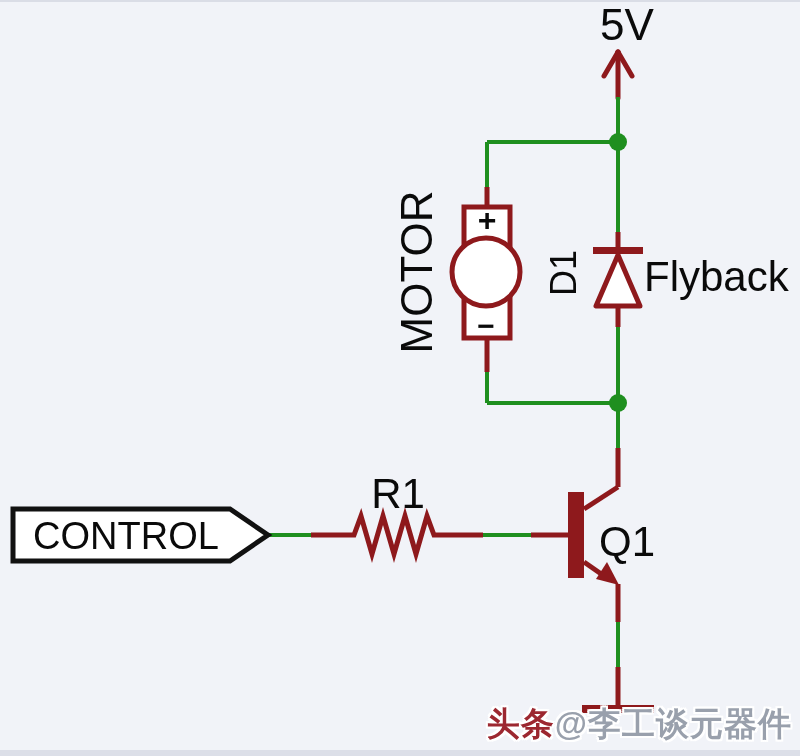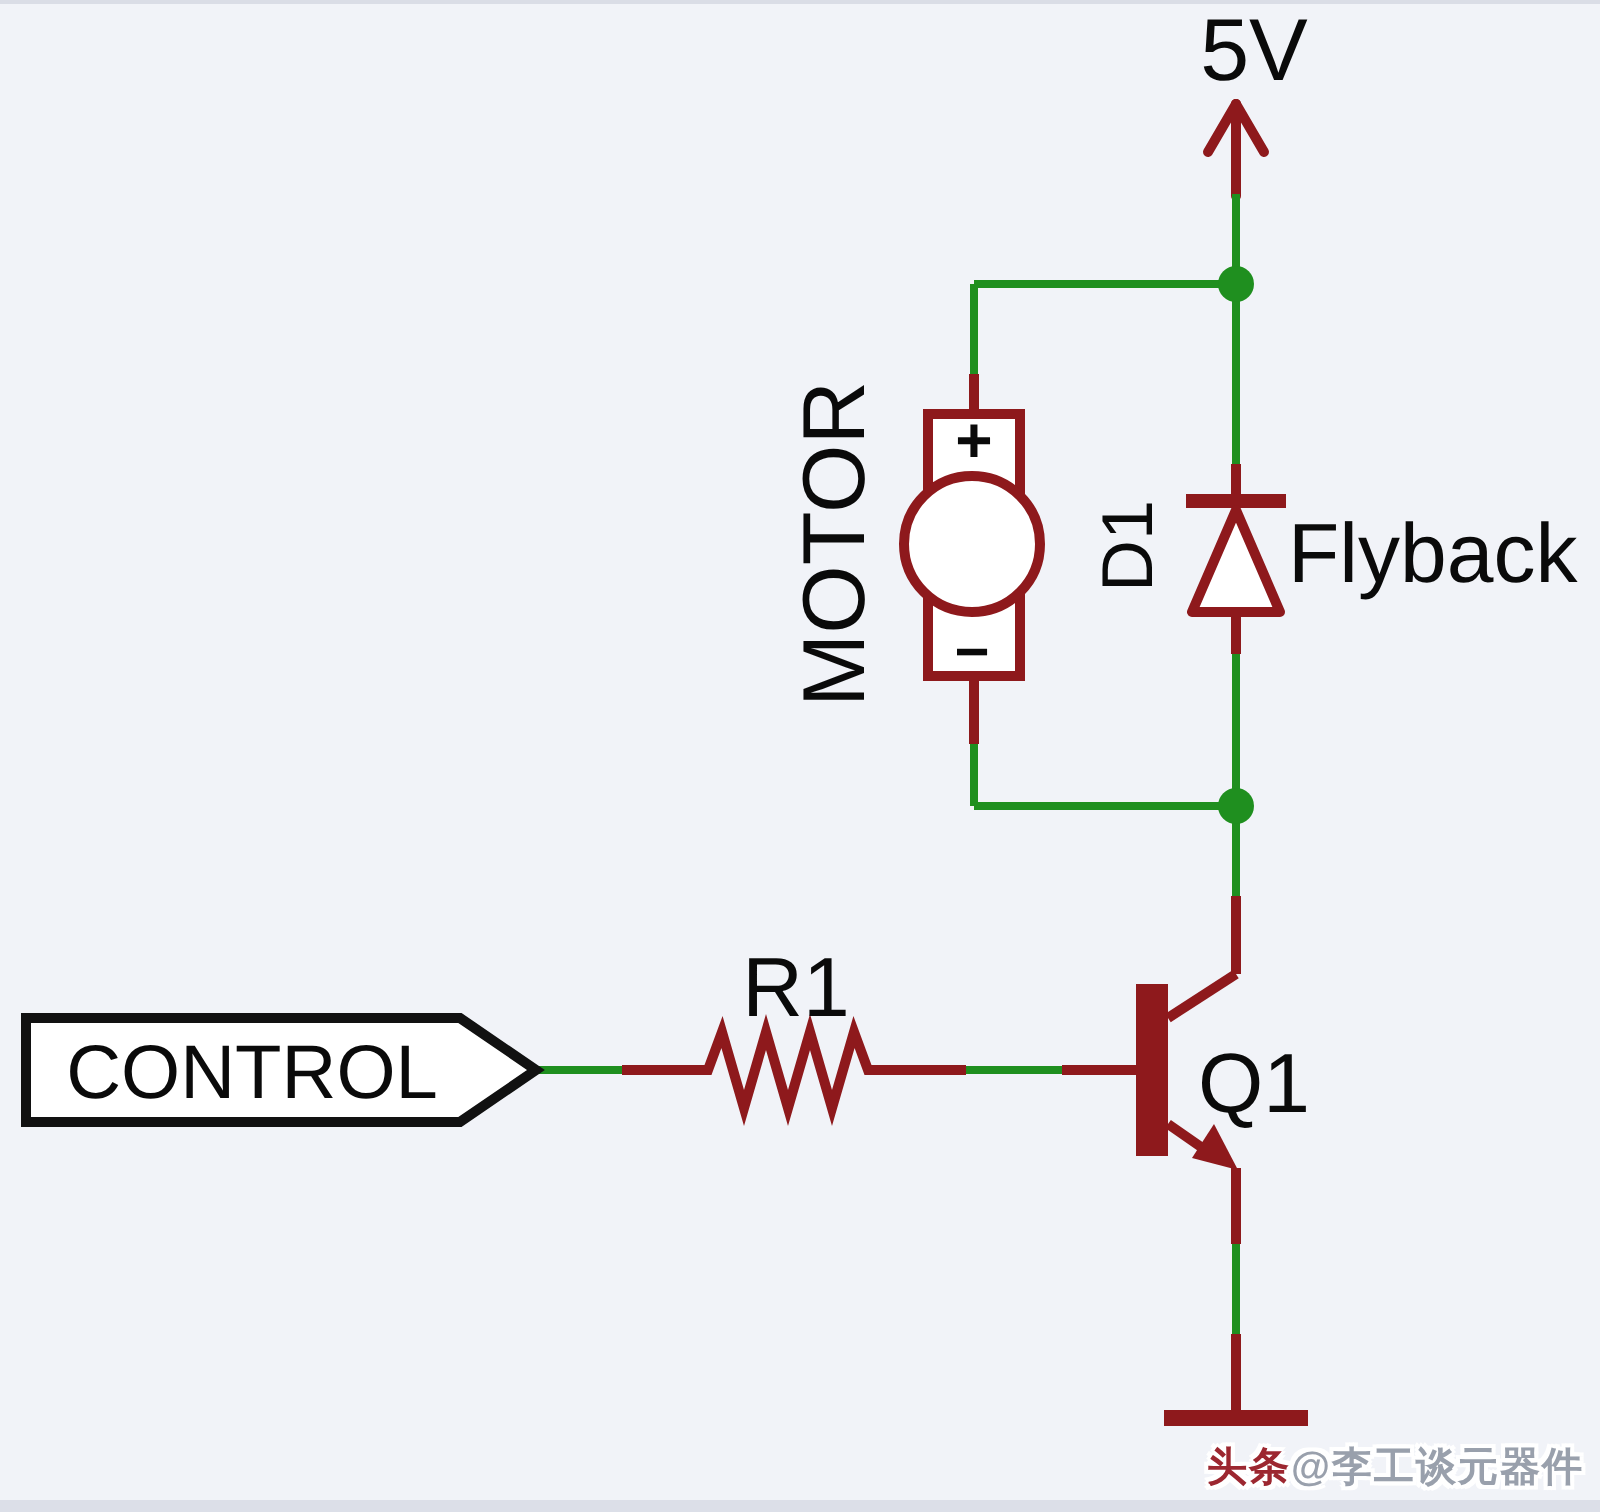--- a/index.html
+++ b/index.html
@@ -7,21 +7,21 @@
     width:800px;height:756px;position:relative;overflow:hidden;
     background:#f1f3f8;
     font-family:"Liberation Sans", sans-serif;
   }
   .top-edge{position:absolute;top:0;left:0;width:800px;height:2px;background:#dadde6;}
   .bottom-strip{position:absolute;bottom:0;left:0;width:800px;height:6px;background:#dcdfe8;}
   svg{position:absolute;top:0;left:0;}
   svg text{font-family:"Liberation Sans", sans-serif;fill:#0a0a0a;}
   .watermark{
     position:absolute;right:8px;bottom:9px;
-    font-size:20px;font-weight:bold;letter-spacing:1px;white-space:nowrap;
+    font-size:33px;font-weight:bold;letter-spacing:1px;white-space:nowrap;
     text-shadow:-2px -2px 0 #fff, 2px -2px 0 #fff, -2px 2px 0 #fff, 2px 2px 0 #fff,
                  0 -2px 0 #fff, 0 2px 0 #fff, -2px 0 0 #fff, 2px 0 0 #fff;
   }
   .watermark .brand{color:#9c2730;}
   .watermark .handle{color:#99a0ac;}
 </style>
 </head>
 <body>
 
 <div class="top-edge"></div>

